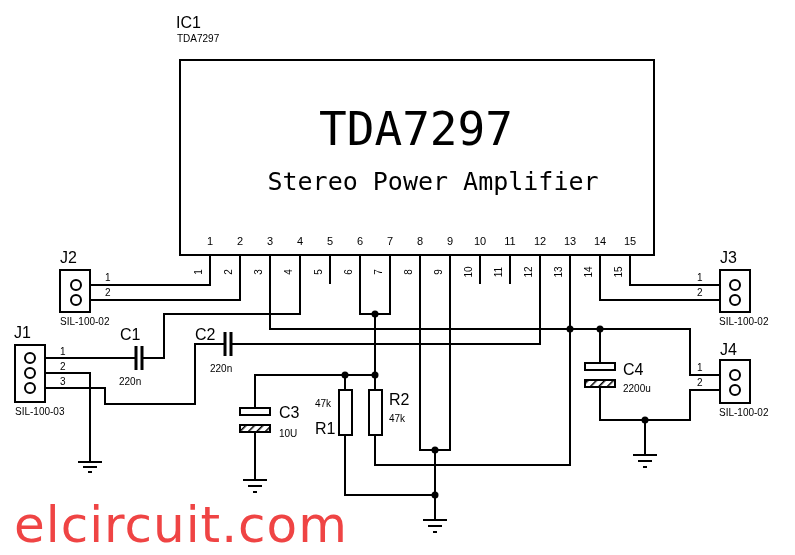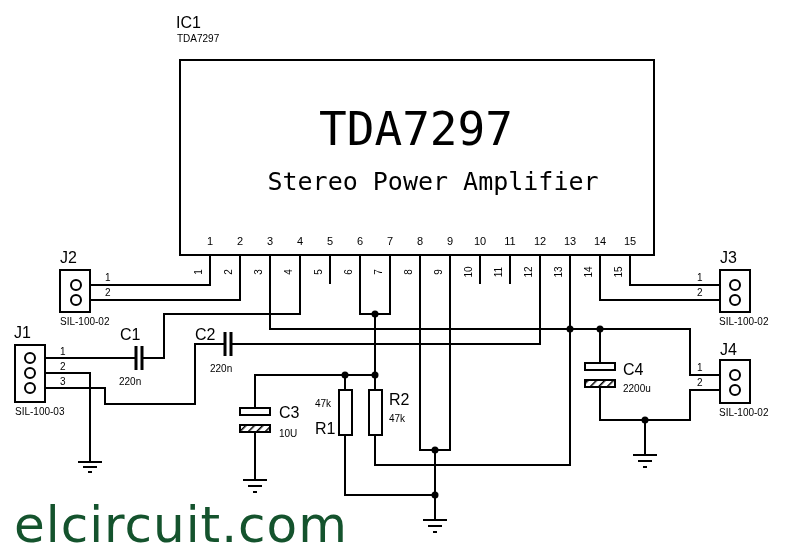--- a/index.html
+++ b/index.html
@@ -1,21 +1,21 @@
 <!DOCTYPE html>
 <html><head>
 <meta charset="utf-8">
 <style>
   html,body{margin:0;padding:0;background:#fff;}
   body{width:795px;height:555px;overflow:hidden;position:relative;font-family:"Liberation Sans",sans-serif;}
   svg{position:absolute;left:0;top:0;}
   .w{stroke:#000;stroke-width:2;fill:none;}
   .lbl{font-family:"Liberation Sans",sans-serif;fill:#000;}
   .mono{font-family:"DejaVu Sans Mono",monospace;fill:#000;}
-  #watermark{position:absolute;left:14px;top:496px;font-family:"DejaVu Sans",sans-serif;font-size:50px;color:#14532d;letter-spacing:1px;}
+  #watermark{position:absolute;left:14px;top:496px;font-family:"DejaVu Sans",sans-serif;font-size:50px;color:#ef4444;letter-spacing:1px;}
 </style>
 </head>
 <body>
 
 <svg width="795" height="555" viewBox="0 0 795 555">
   <defs>
     <pattern id="hatch" width="6" height="6" patternUnits="userSpaceOnUse" patternTransform="rotate(45)">
       <rect width="6" height="6" fill="#fff"></rect>
       <line x1="0" y1="0" x2="0" y2="6" stroke="#000" stroke-width="3"></line>
     </pattern>

